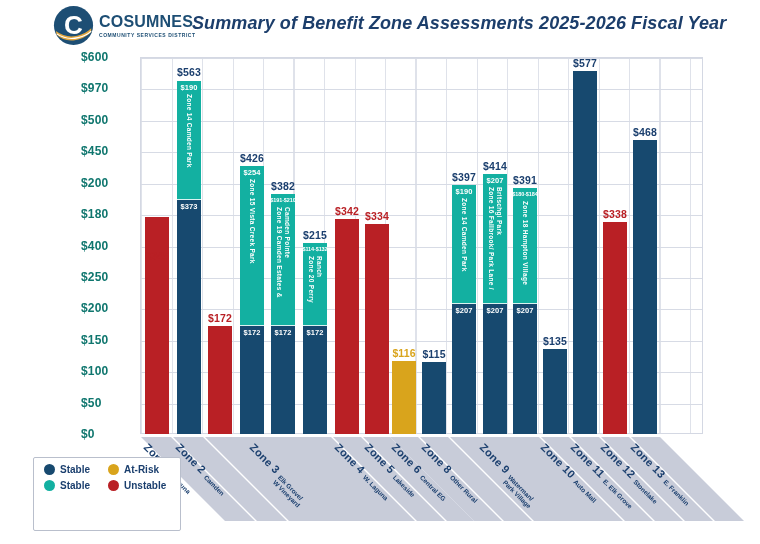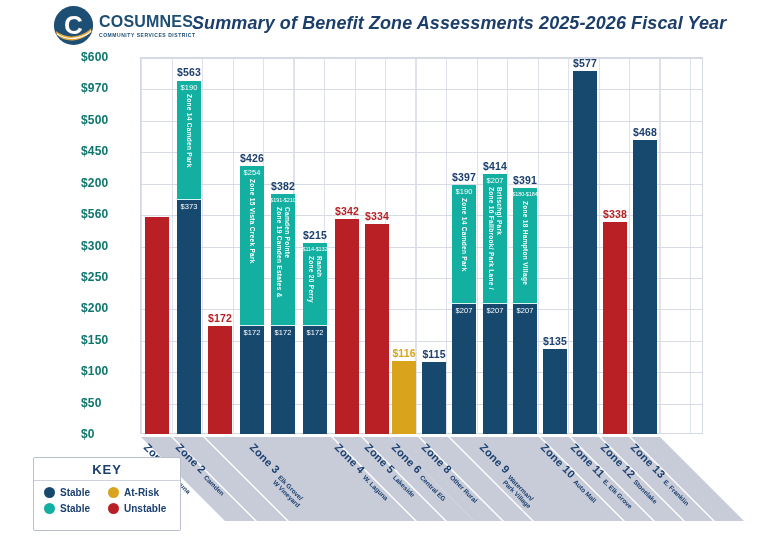--- a/index.html
+++ b/index.html
@@ -25,21 +25,21 @@
       repeating-linear-gradient(to bottom, #d7dbe5 0px, #d7dbe5 1px, transparent 1px, transparent 31.4167px),
       repeating-linear-gradient(to right, #dfe2ea 0px, #dfe2ea 1px, transparent 1px, transparent 30.5px);
   }
   .ytick { position:absolute; width:52px; text-align:left; font-size:12px; font-weight:bold;
     color:#0f766e; letter-spacing:0.2px; }
 
   .bar { position:absolute; width:24px; }
   .seg { position:absolute; left:0; width:100%; }
   .seg.topseg { border-bottom:1px solid rgba(255,255,255,0.85); }
   .seg-label { position:absolute; top:2px; left:-3px; right:-3px; text-align:center; color:#fff;
-    font-size:7.5px; font-weight:normal; letter-spacing:0.1px; }
+    font-size:7.5px; font-weight:bold; letter-spacing:0.1px; }
   .seg-label.small { font-size:5.5px; letter-spacing:-0.1px; top:3px; }
   .seg-name { position:absolute; top:13px; left:0; width:100%; height:calc(100% - 15px);
     display:flex; justify-content:center; overflow:hidden; }
   .seg-name span { writing-mode:vertical-lr; color:#fff; font-weight:bold; font-size:6.5px;
     line-height:8px; letter-spacing:0.3px; }
   .total-label { position:absolute; width:48px; text-align:center; font-size:10.5px;
     font-weight:bold; letter-spacing:0.1px; }
 
   
   .xband { position:absolute; top:437px; height:84px; background:#c8ccd9;
@@ -82,22 +82,22 @@
   </div>
 
   <div id="chart">
     <div id="plot"></div>
     <div id="yticks">
         <div class="ytick" style="left: 81px; top: 50px;">$600</div>
         <div class="ytick" style="left: 81px; top: 81.4167px;">$970</div>
         <div class="ytick" style="left: 81px; top: 112.833px;">$500</div>
         <div class="ytick" style="left: 81px; top: 144.25px;">$450</div>
         <div class="ytick" style="left: 81px; top: 175.667px;">$200</div>
-        <div class="ytick" style="left: 81px; top: 207.083px;">$560</div>
-        <div class="ytick" style="left: 81px; top: 238.5px;">$300</div>
+        <div class="ytick" style="left: 81px; top: 207.083px;">$180</div>
+        <div class="ytick" style="left: 81px; top: 238.5px;">$400</div>
         <div class="ytick" style="left: 81px; top: 269.917px;">$250</div>
         <div class="ytick" style="left: 81px; top: 301.333px;">$200</div>
         <div class="ytick" style="left: 81px; top: 332.75px;">$150</div>
         <div class="ytick" style="left: 81px; top: 364.167px;">$100</div>
         <div class="ytick" style="left: 81px; top: 395.583px;">$50</div>
         <div class="ytick" style="left: 81px; top: 427px;">$0</div>
       </div>
     <div id="bands">
         <div class="xband" style="left: 141px; width: 30px; background: rgb(200, 204, 217);"></div>
         <div class="xband" style="left: 173px; width: 30px; background: rgb(200, 204, 217);"></div>
@@ -286,21 +286,20 @@
           <span class="zsmall">Stonelake</span>
         </div>
         <div class="xlabel" style="left: 637px;">
           <span class="zbig">Zone 13</span>
           <span class="zsmall">E. Franklin</span>
         </div>
       </div>
   </div>
 
   <div id="key-box">
-    <div id="key-title">KEY</div>
     <div id="key-grid">
       <div class="key-item">
         <span class="key-dot" style="background: rgb(23, 73, 111);"></span>
         <span class="key-label">Stable</span>
       </div>
       <div class="key-item">
         <span class="key-dot" style="background: rgb(217, 164, 28);"></span>
         <span class="key-label">At-Risk</span>
       </div>
       <div class="key-item">

